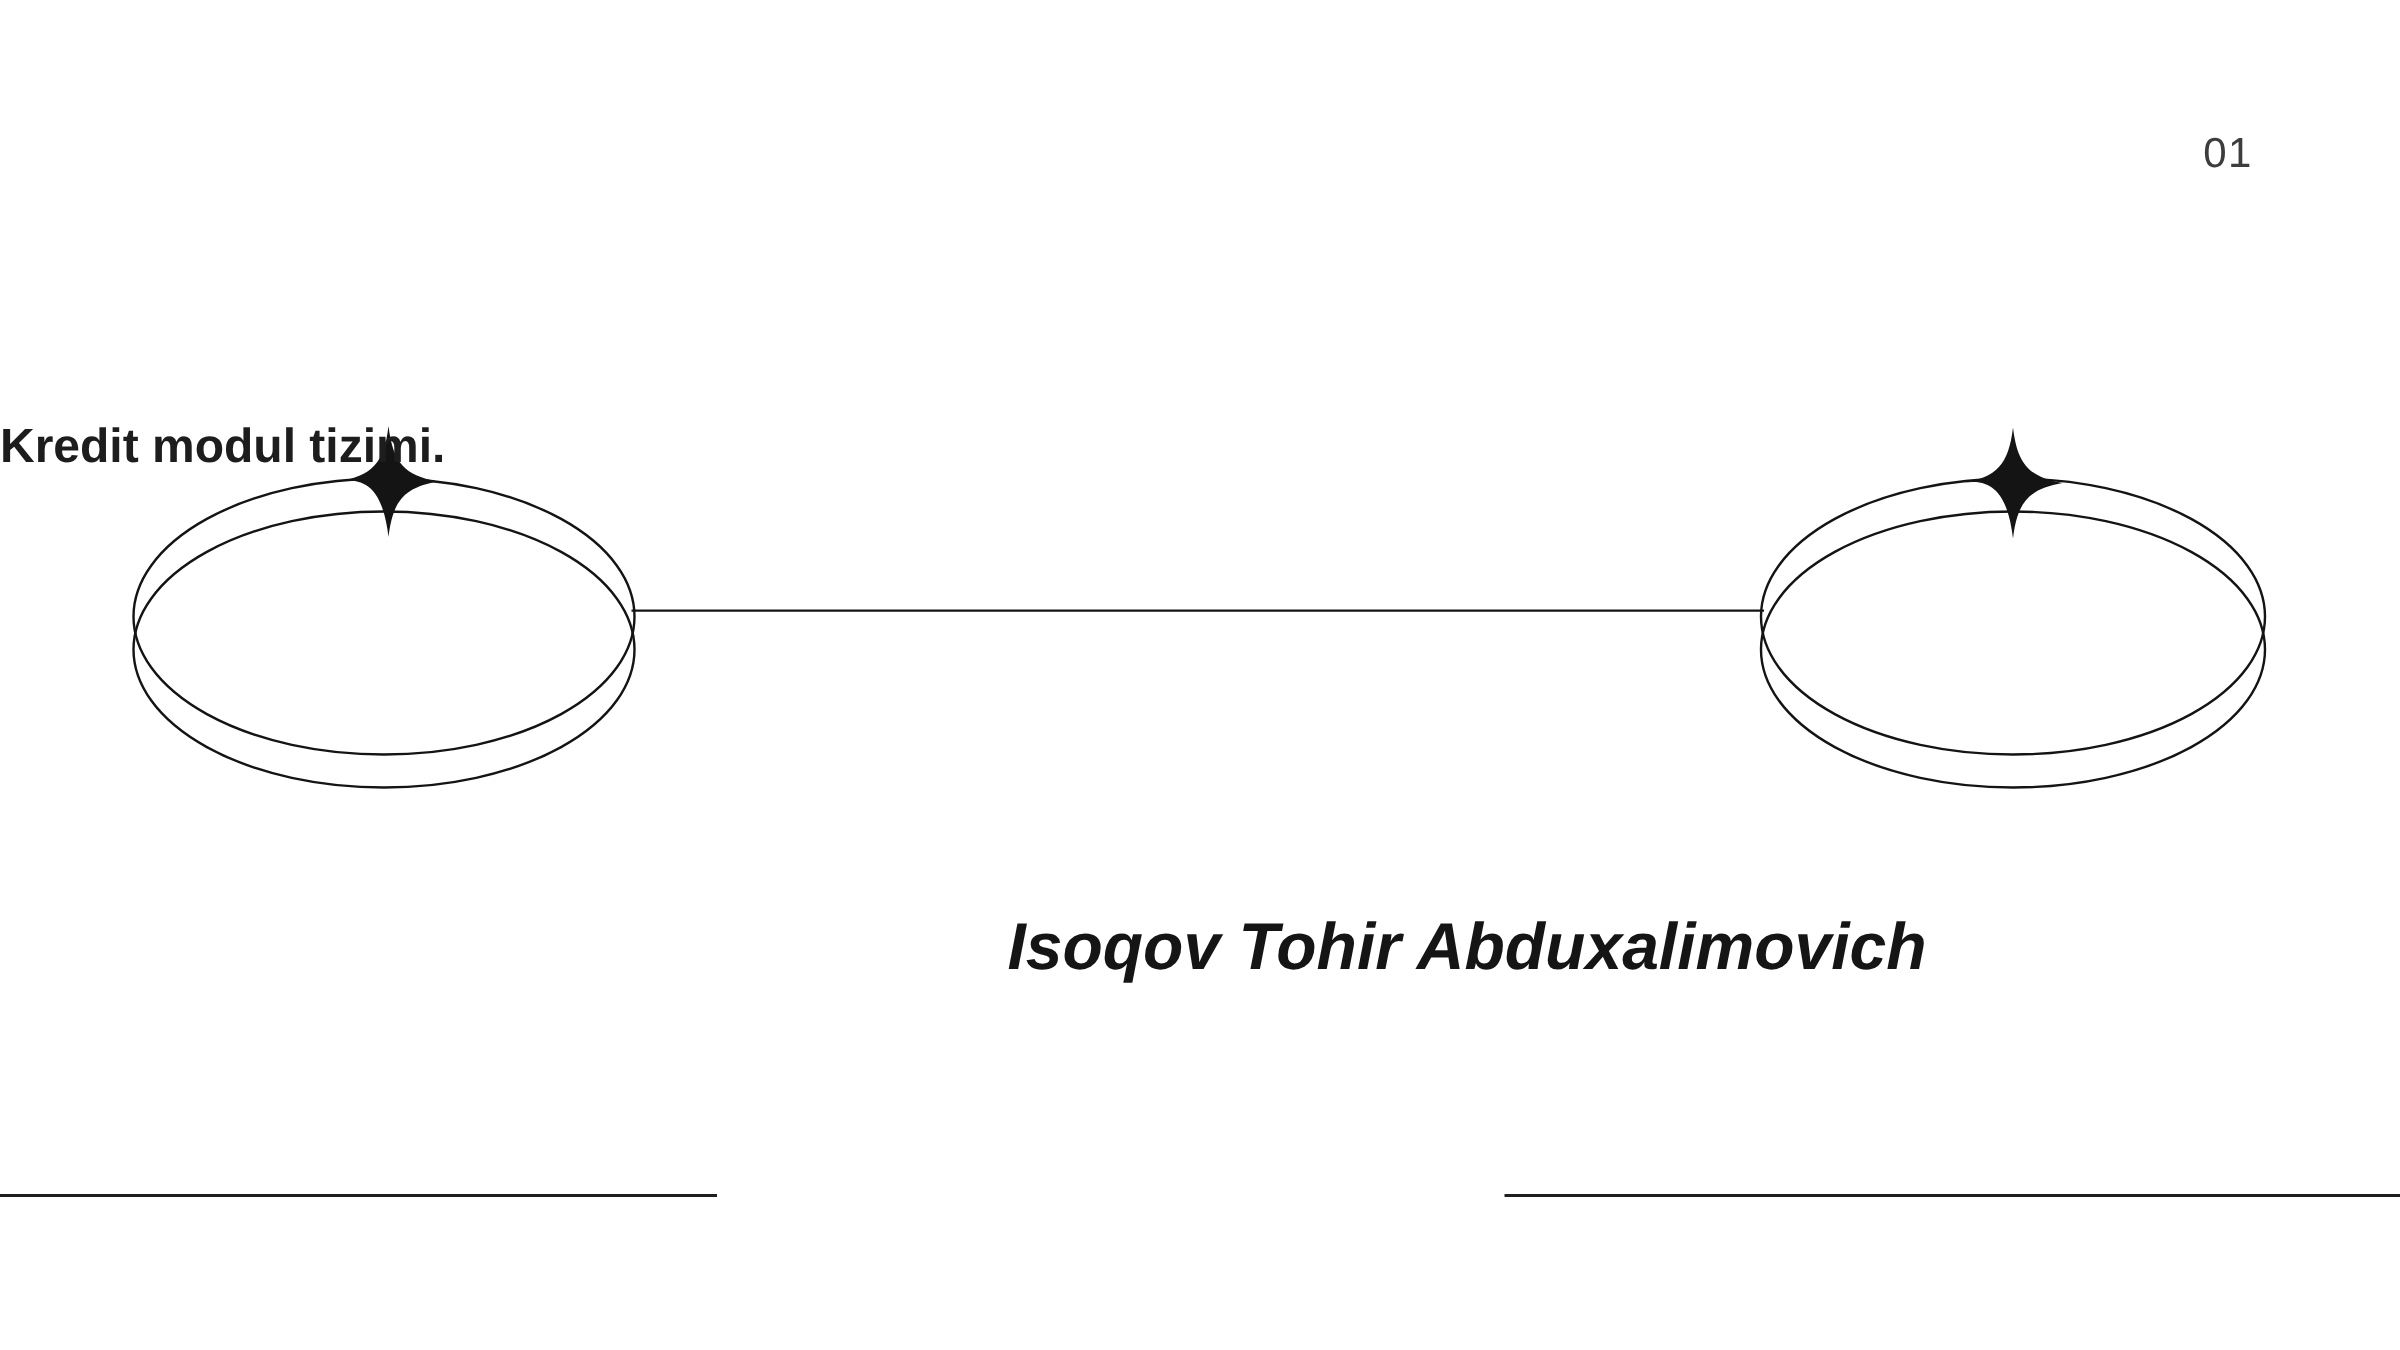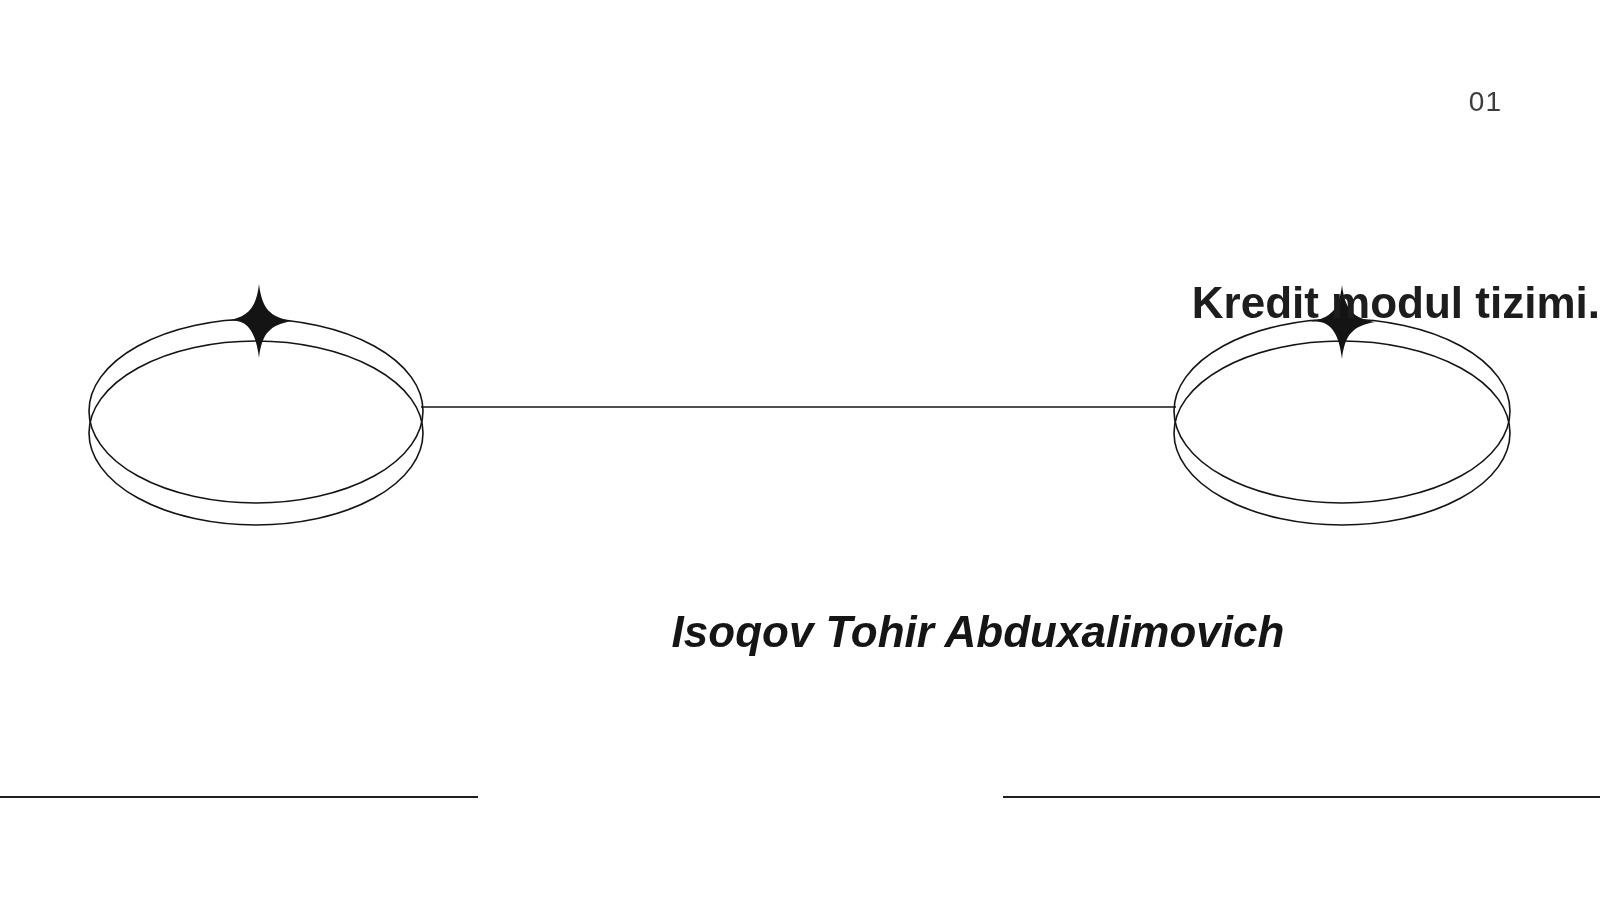--- a/index.html
+++ b/index.html
@@ -42,22 +42,22 @@
     stroke: none;
   }
   .ornament .connector {
     stroke: var(--ink);
     stroke-width: 1.5;
   }
   .title {
     position: absolute;
     top: 281px; left: 0;
     width: 1600px;
-    text-align: right;
-    font-size: 44px;
+    text-align: left;
+    font-size: 32px;
     font-weight: 700;
     line-height: 1.0;
     color: #1d1d1d;
   }
   .author {
     position: absolute;
     top: 610px; left: 978px;
     transform: translateX(-50%);
     white-space: nowrap;
     font-size: 44px;

